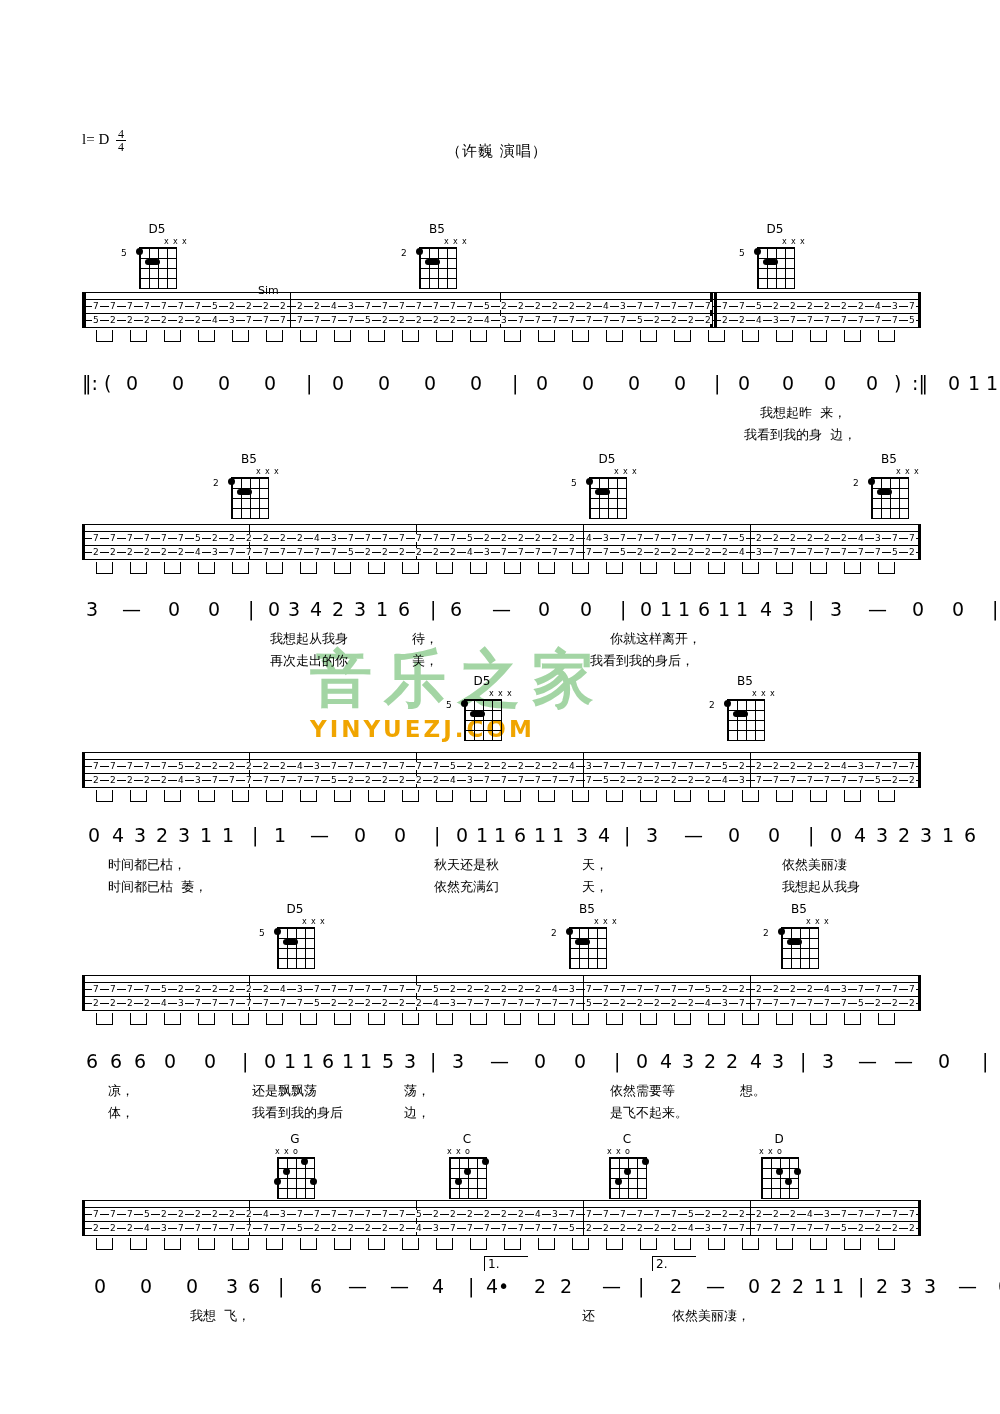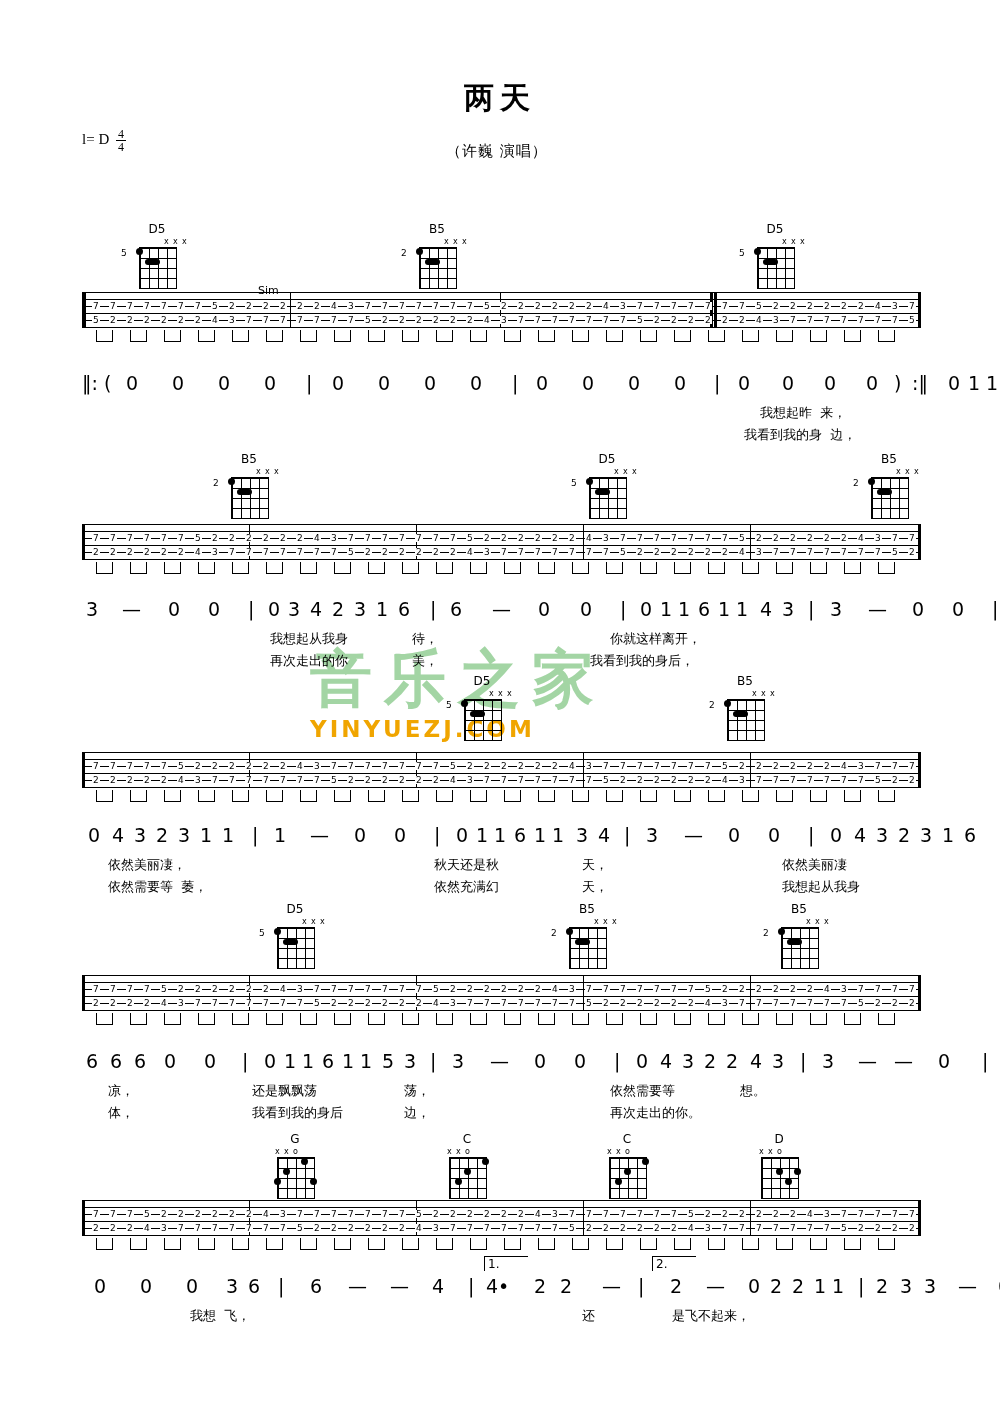--- a/index.html
+++ b/index.html
@@ -93,21 +93,20 @@
     font-family:"DejaVu Sans", sans-serif;font-size:13px;color:#000;white-space:pre;
   }
   .lyr span{position:absolute;top:0;}
   .sim{position:absolute;font-family:"DejaVu Sans",sans-serif;font-size:11px;}
 </style>
 </head>
 <body>
 
 <div class="page">
 
-  <div class="title">两天</div>
 
   <div class="key">
     <span>l= D</span>
     <span class="frac">
       <span class="num">4</span>
       <span class="den">4</span>
     </span>
   </div>
 
   <div class="artist">（许巍  演唱）</div>
@@ -1258,23 +1257,23 @@
       <div class="numline" style="top: 598px;"><span style="left: 4px;">3</span><span style="left: 40px;">—</span><span style="left: 86px;">0</span><span style="left: 126px;">0</span><span style="left: 166px;">|</span><span style="left: 186px;">0</span><span style="left: 206px;">3</span><span style="left: 228px;">4</span><span style="left: 250px;">2</span><span style="left: 272px;">3</span><span style="left: 294px;">1</span><span style="left: 316px;">6</span><span style="left: 348px;">|</span><span style="left: 368px;">6</span><span style="left: 410px;">—</span><span style="left: 456px;">0</span><span style="left: 498px;">0</span><span style="left: 538px;">|</span><span style="left: 558px;">0</span><span style="left: 578px;">1</span><span style="left: 596px;">1</span><span style="left: 616px;">6</span><span style="left: 636px;">1</span><span style="left: 654px;">1</span><span style="left: 678px;">4</span><span style="left: 700px;">3</span><span style="left: 726px;">|</span><span style="left: 748px;">3</span><span style="left: 786px;">—</span><span style="left: 830px;">0</span><span style="left: 870px;">0</span><span style="left: 910px;">|</span></div>
       <div class="numline" style="top: 824px;"><span style="left: 6px;">0</span><span style="left: 30px;">4</span><span style="left: 52px;">3</span><span style="left: 74px;">2</span><span style="left: 96px;">3</span><span style="left: 118px;">1</span><span style="left: 140px;">1</span><span style="left: 170px;">|</span><span style="left: 192px;">1</span><span style="left: 228px;">—</span><span style="left: 272px;">0</span><span style="left: 312px;">0</span><span style="left: 352px;">|</span><span style="left: 374px;">0</span><span style="left: 394px;">1</span><span style="left: 412px;">1</span><span style="left: 432px;">6</span><span style="left: 452px;">1</span><span style="left: 470px;">1</span><span style="left: 494px;">3</span><span style="left: 516px;">4</span><span style="left: 542px;">|</span><span style="left: 564px;">3</span><span style="left: 602px;">—</span><span style="left: 646px;">0</span><span style="left: 686px;">0</span><span style="left: 726px;">|</span><span style="left: 748px;">0</span><span style="left: 772px;">4</span><span style="left: 794px;">3</span><span style="left: 816px;">2</span><span style="left: 838px;">3</span><span style="left: 860px;">1</span><span style="left: 882px;">6</span></div>
       <div class="numline" style="top: 1050px;"><span style="left: 4px;">6</span><span style="left: 28px;">6</span><span style="left: 52px;">6</span><span style="left: 82px;">0</span><span style="left: 122px;">0</span><span style="left: 160px;">|</span><span style="left: 182px;">0</span><span style="left: 202px;">1</span><span style="left: 220px;">1</span><span style="left: 240px;">6</span><span style="left: 260px;">1</span><span style="left: 278px;">1</span><span style="left: 300px;">5</span><span style="left: 322px;">3</span><span style="left: 348px;">|</span><span style="left: 370px;">3</span><span style="left: 408px;">—</span><span style="left: 452px;">0</span><span style="left: 492px;">0</span><span style="left: 532px;">|</span><span style="left: 554px;">0</span><span style="left: 578px;">4</span><span style="left: 600px;">3</span><span style="left: 622px;">2</span><span style="left: 644px;">2</span><span style="left: 668px;">4</span><span style="left: 690px;">3</span><span style="left: 718px;">|</span><span style="left: 740px;">3</span><span style="left: 776px;">—</span><span style="left: 812px;">—</span><span style="left: 856px;">0</span><span style="left: 900px;">|</span></div>
       <div class="numline" style="top: 1275px;"><span style="left: 12px;">0</span><span style="left: 58px;">0</span><span style="left: 104px;">0</span><span style="left: 144px;">3</span><span style="left: 166px;">6</span><span style="left: 196px;">|</span><span style="left: 228px;">6</span><span style="left: 266px;">—</span><span style="left: 308px;">—</span><span style="left: 350px;">4</span><span style="left: 386px;">|</span><span style="left: 404px;">4•</span><span style="left: 452px;">2</span><span style="left: 478px;">2</span><span style="left: 520px;">—</span><span style="left: 556px;">|</span><span style="left: 588px;">2</span><span style="left: 624px;">—</span><span style="left: 666px;">0</span><span style="left: 688px;">2</span><span style="left: 710px;">2</span><span style="left: 732px;">1</span><span style="left: 750px;">1</span><span style="left: 776px;">|</span><span style="left: 794px;">2</span><span style="left: 818px;">3</span><span style="left: 842px;">3</span><span style="left: 876px;">—</span><span style="left: 916px;">0</span></div>
     </div>
   <div id="lyr-layer">
       <div class="lyr" style="top: 404px;"><span style="left: 678px;">我想起昨  来，</span></div>
       <div class="lyr" style="top: 426px;"><span style="left: 662px;">我看到我的身  边，</span></div>
       <div class="lyr" style="top: 630px;"><span style="left: 188px;">我想起从我身</span><span style="left: 330px;">待，</span><span style="left: 528px;">你就这样离开，</span></div>
       <div class="lyr" style="top: 652px;"><span style="left: 188px;">再次走出的你</span><span style="left: 330px;">美，</span><span style="left: 508px;">我看到我的身后，</span></div>
-      <div class="lyr" style="top: 856px;"><span style="left: 26px;">依然美丽凄，</span><span style="left: 352px;">秋天还是秋</span><span style="left: 500px;">天，</span><span style="left: 700px;">依然美丽凄</span></div>
-      <div class="lyr" style="top: 878px;"><span style="left: 26px;">依然需要等  萎，</span><span style="left: 352px;">依然充满幻</span><span style="left: 500px;">天，</span><span style="left: 700px;">我想起从我身</span></div>
+      <div class="lyr" style="top: 856px;"><span style="left: 26px;">时间都已枯，</span><span style="left: 352px;">秋天还是秋</span><span style="left: 500px;">天，</span><span style="left: 700px;">依然美丽凄</span></div>
+      <div class="lyr" style="top: 878px;"><span style="left: 26px;">时间都已枯  萎，</span><span style="left: 352px;">依然充满幻</span><span style="left: 500px;">天，</span><span style="left: 700px;">我想起从我身</span></div>
       <div class="lyr" style="top: 1082px;"><span style="left: 26px;">凉，</span><span style="left: 170px;">还是飘飘荡</span><span style="left: 322px;">荡，</span><span style="left: 528px;">依然需要等</span><span style="left: 658px;">想。</span></div>
-      <div class="lyr" style="top: 1104px;"><span style="left: 26px;">体，</span><span style="left: 170px;">我看到我的身后</span><span style="left: 322px;">边，</span><span style="left: 528px;">再次走出的你。</span></div>
-      <div class="lyr" style="top: 1307px;"><span style="left: 108px;">我想  飞，</span><span style="left: 500px;">还</span><span style="left: 590px;">是飞不起来，</span></div>
+      <div class="lyr" style="top: 1104px;"><span style="left: 26px;">体，</span><span style="left: 170px;">我看到我的身后</span><span style="left: 322px;">边，</span><span style="left: 528px;">是飞不起来。</span></div>
+      <div class="lyr" style="top: 1307px;"><span style="left: 108px;">我想  飞，</span><span style="left: 500px;">还</span><span style="left: 590px;">依然美丽凄，</span></div>
     </div>
 
   <div class="sim" style="left:258px;top:284px;">Sim</div>
 <div style="position: absolute; left: 484px; top: 1256px; font: 12px &quot;DejaVu Sans&quot;, sans-serif; border-left: 1px solid rgb(0, 0, 0); border-top: 1px solid rgb(0, 0, 0); padding-left: 3px; width: 40px;">1.</div>
     <div style="position: absolute; left: 652px; top: 1256px; font: 12px &quot;DejaVu Sans&quot;, sans-serif; border-left: 1px solid rgb(0, 0, 0); border-top: 1px solid rgb(0, 0, 0); padding-left: 3px; width: 40px;">2.</div>
   </div>
 
 </body></html>

